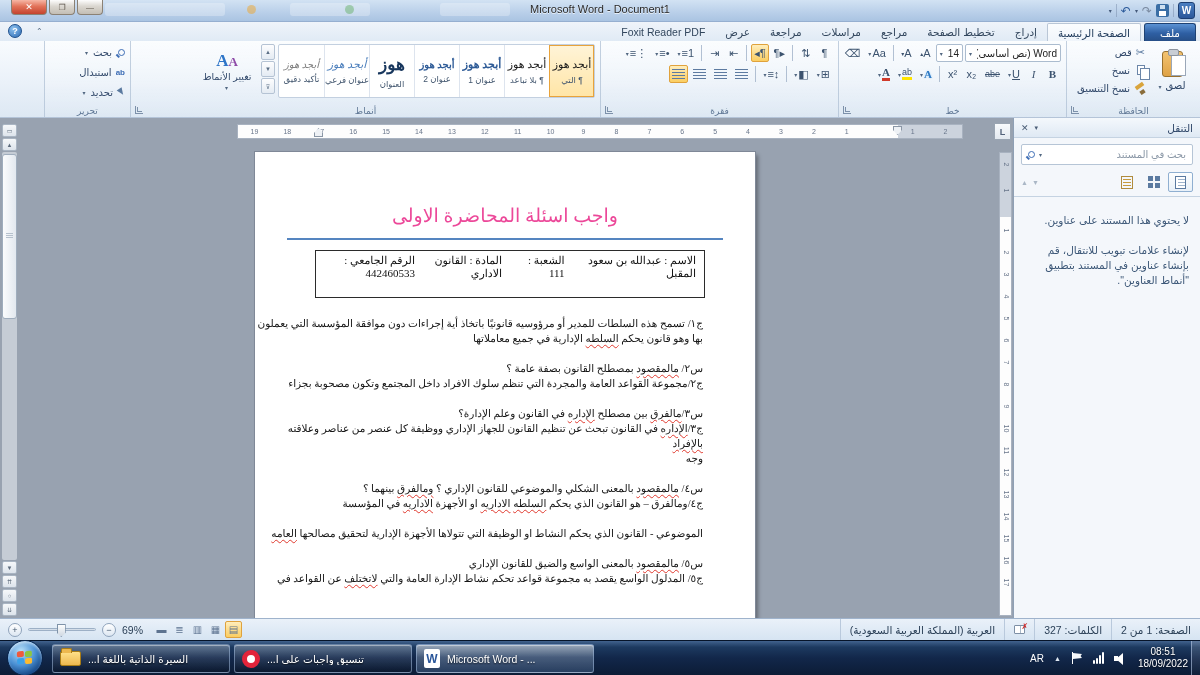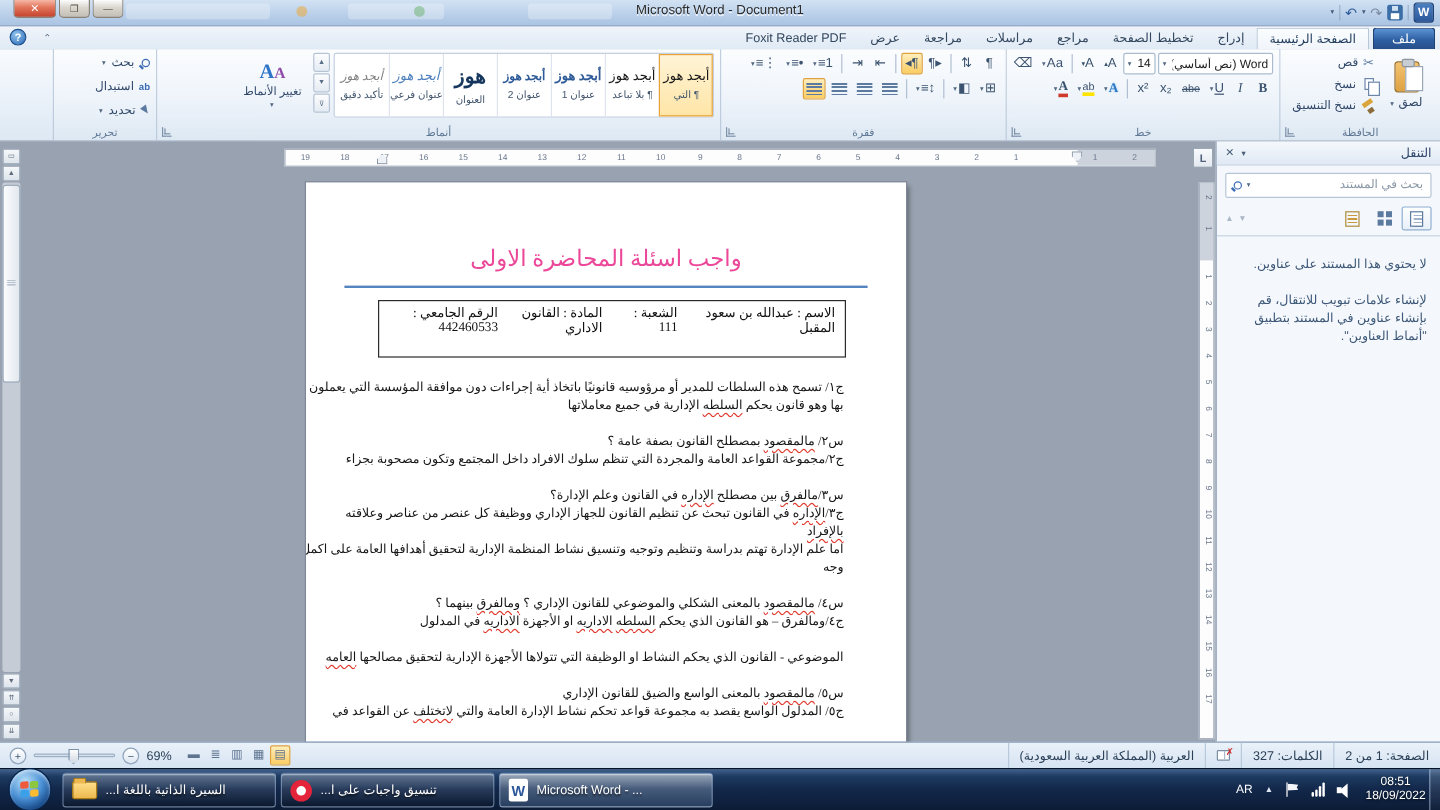--- a/index.html
+++ b/index.html
@@ -633,25 +633,24 @@
       <div class="doc-body">
           <div class="doc-line"><span>ج١/ تسمح هذه السلطات للمدير أو مرؤوسيه قانونيًا باتخاذ أية إجراءات دون موافقة المؤسسة التي يعملون</span></div>
           <div class="doc-line"><span>بها وهو قانون يحكم </span><span class="err">السلطه</span><span> الإدارية في جميع معاملاتها</span></div>
           <div class="doc-line"></div>
           <div class="doc-line"><span>س٢/ </span><span class="err">مالمقصود</span><span> بمصطلح القانون بصفة عامة ؟</span></div>
           <div class="doc-line"><span>ج٢/مجموعة القواعد العامة والمجردة التي تنظم سلوك الافراد داخل المجتمع وتكون مصحوبة بجزاء</span></div>
           <div class="doc-line"></div>
           <div class="doc-line"><span>س٣/</span><span class="err">مالفرق</span><span> بين مصطلح </span><span class="err">الإداره</span><span> في القانون وعلم الإدارة؟</span></div>
           <div class="doc-line"><span>ج٣/</span><span class="err">الإداره</span><span> في القانون تبحث عن تنظيم القانون للجهاز الإداري ووظيفة كل عنصر من عناصر وعلاقته</span></div>
           <div class="doc-line"><span class="err">بالإفراد</span></div>
-          <div class="doc-line"><span>اما علم الإدارة تهتم بدراسة وتنظيم وتوجيه وتنسيق نشاط المنظمة الإدارية لتحقيق أهدافها العامة على اكمل</span></div>
           <div class="doc-line"><span>وجه</span></div>
           <div class="doc-line"></div>
           <div class="doc-line"><span>س٤/ </span><span class="err">مالمقصود</span><span> بالمعنى الشكلي والموضوعي للقانون الإداري ؟ </span><span class="err">ومالفرق</span><span> بينهما ؟</span></div>
-          <div class="doc-line"><span>ج٤/ومالفرق – هو القانون الذي يحكم </span><span class="err">السلطه</span><span> </span><span class="err">الاداريه</span><span> او الأجهزة </span><span class="err">الاداريه</span><span> في المدلول</span></div>
+          <div class="doc-line"><span>ج٤/ومالفرق – هو القانون الذي يحكم </span><span class="err">السلطه</span><span> </span><span class="err">الاداريه</span><span> او الأجهزة </span><span class="err">الاداريه</span><span> في المؤسسة</span></div>
           <div class="doc-line"></div>
           <div class="doc-line"><span>الموضوعي - القانون الذي يحكم النشاط او الوظيفة التي تتولاها الأجهزة الإدارية لتحقيق مصالحها </span><span class="err">العامه</span></div>
           <div class="doc-line"></div>
           <div class="doc-line"><span>س٥/ </span><span class="err">مالمقصود</span><span> بالمعنى الواسع والضيق للقانون الإداري</span></div>
           <div class="doc-line"><span>ج٥/ المدلول الواسع يقصد به مجموعة قواعد تحكم نشاط الإدارة العامة والتي </span><span class="err">لاتختلف</span><span> عن القواعد في</span></div>
         </div>
     </div>
 
     <div class="navpane">
       <div class="np-header">

